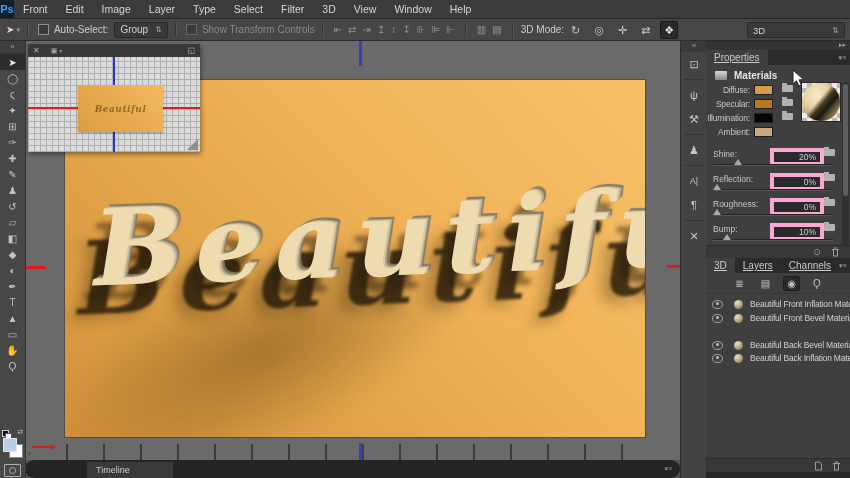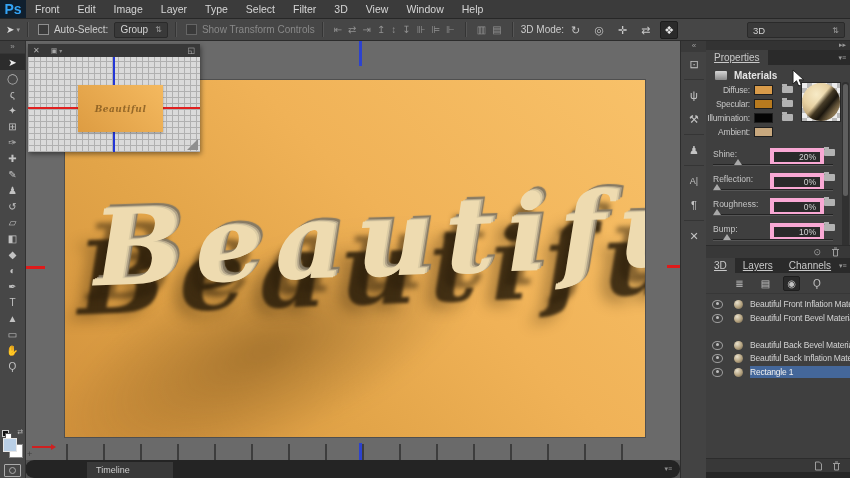--- a/index.html
+++ b/index.html
@@ -1,21 +1,21 @@
 <!DOCTYPE html>
 <html><head>
 <meta charset="utf-8">
 <style>
   html,body{margin:0;padding:0;background:#222;}
   .app{position:relative;width:850px;height:478px;background:#535353;overflow:hidden;
        font-family:"Liberation Sans",sans-serif;cursor:default;}
   
   .menubar{position:absolute;left:0;top:0;width:850px;height:18px;background:#3b3b3b;
            border-bottom:1px solid #272727;display:flex;align-items:center;z-index:20;}
-  .logo{width:26px;height:18px;background:#0f1f2e;color:#34a4f5;font-weight:bold;font-size:14px;
+  .logo{width:14px;height:18px;background:#0f1f2e;color:#34a4f5;font-weight:bold;font-size:11px;
         display:flex;align-items:center;justify-content:center;}
   .menu-item{padding:0 9px;font-size:10.5px;color:#d6d6d6;line-height:18px;}
   
   .optionsbar{position:absolute;left:0;top:19px;width:850px;height:21px;background:#464646;
               border-bottom:1px solid #2c2c2c;display:flex;align-items:center;font-size:10px;
               color:#c8c8c8;z-index:20;}
   .opt-toolicon{margin-left:6px;color:#d8d8d8;font-size:10px;}
   .opt-caret{color:#9f9f9f;font-size:7px;margin-left:2px;}
   .opt-sep{width:1px;height:15px;background:#353535;border-right:1px solid #565656;margin:0 7px;}
   .checkbox{width:9px;height:9px;border:1px solid #8f8f8f;background:#3a3a3a;margin:0 5px 0 2px;}
@@ -105,21 +105,21 @@
   .tabrow{height:15px;background:#2a2a2a;display:flex;align-items:stretch;}
   .tab{padding:0 8px;font-size:10px;line-height:15px;color:#c9c9c9;text-decoration:underline;}
   .tab.selected{background:#3f3f3f;}
   .panel-menu{margin-left:auto;color:#9a9a9a;font-size:7px;line-height:15px;padding-right:4px;}
   
   .props{position:absolute;left:0;top:10px;width:144px;height:208px;}
   .props-body{position:relative;height:193px;background:#3f3f3f;}
   .mat-header{position:absolute;left:9px;top:5px;display:flex;gap:7px;align-items:center;}
   .mat-header-icon{width:12px;height:9px;background:linear-gradient(#d6d6d6,#8a8a8a);border-radius:1px;}
   .mat-header-label{font-size:10px;font-weight:bold;color:#e4e4e4;}
-  .mat-row{position:absolute;left:0;width:95px;height:9px;display:flex;align-items:center;}
+  .mat-row{position:absolute;left:0;width:95px;height:9px;display:flex;}
   .mat-label{width:44px;text-align:right;font-size:8.5px;color:#c6c6c6;letter-spacing:-0.2px;}
   .mat-swatch{width:17px;height:8px;margin-left:4px;border:1px solid #1e1e1e;}
   .folder{width:11px;height:7px;background:#b2b2b2;position:relative;border-radius:1px;margin-left:9px;}
   .folder::before{content:"";position:absolute;left:0;top:-2px;width:5px;height:2px;background:#b2b2b2;}
   .ball-wrap{position:absolute;left:95px;top:17px;width:38px;height:38px;border:1px solid #282828;
              background:linear-gradient(45deg,#b9b9b9 25%,transparent 25%,transparent 75%,#b9b9b9 75%),
                         linear-gradient(45deg,#b9b9b9 25%,transparent 25%,transparent 75%,#b9b9b9 75%),#ededed;
              background-size:10px 10px;background-position:0 0,5px 5px;}
   .ball{position:absolute;inset:0;border-radius:50%;
         background:radial-gradient(circle at 38% 30%,#f7eac6 0%,#e7d1a2 38%,#c2a87a 62%,#705f42 100%);}
@@ -415,25 +415,20 @@
       <div class="lrow" style="top:81px">
         <div class="eye"></div>
         <div class="sphere-ico"></div>
         <span class="lname">Beautiful Back Bevel Material</span>
       </div>
       <div class="lrow" style="top:94px">
         <div class="eye"></div>
         <div class="sphere-ico"></div>
         <span class="lname">Beautiful Back Inflation Mate...</span>
       </div>
-      <div class="lrow selected" style="top:108px">
-        <div class="eye"></div>
-        <div class="sphere-ico"></div>
-        <span class="lname">Rectangle 1</span>
-      </div>
 
       <div class="p3d-footer">
         <svg width="9" height="10">
             <path d="M1.5 1h4l2 2v6h-6z" fill="none" stroke="#9d9d9d"></path>
           </svg>
         <svg width="9" height="10">
             <path d="M1 2.5h7M2.5 2.5v6.5h4V2.5M3 1h3" stroke="#9d9d9d" fill="none"></path>
           </svg>
       </div>
       <div class="p3d-below"></div>

